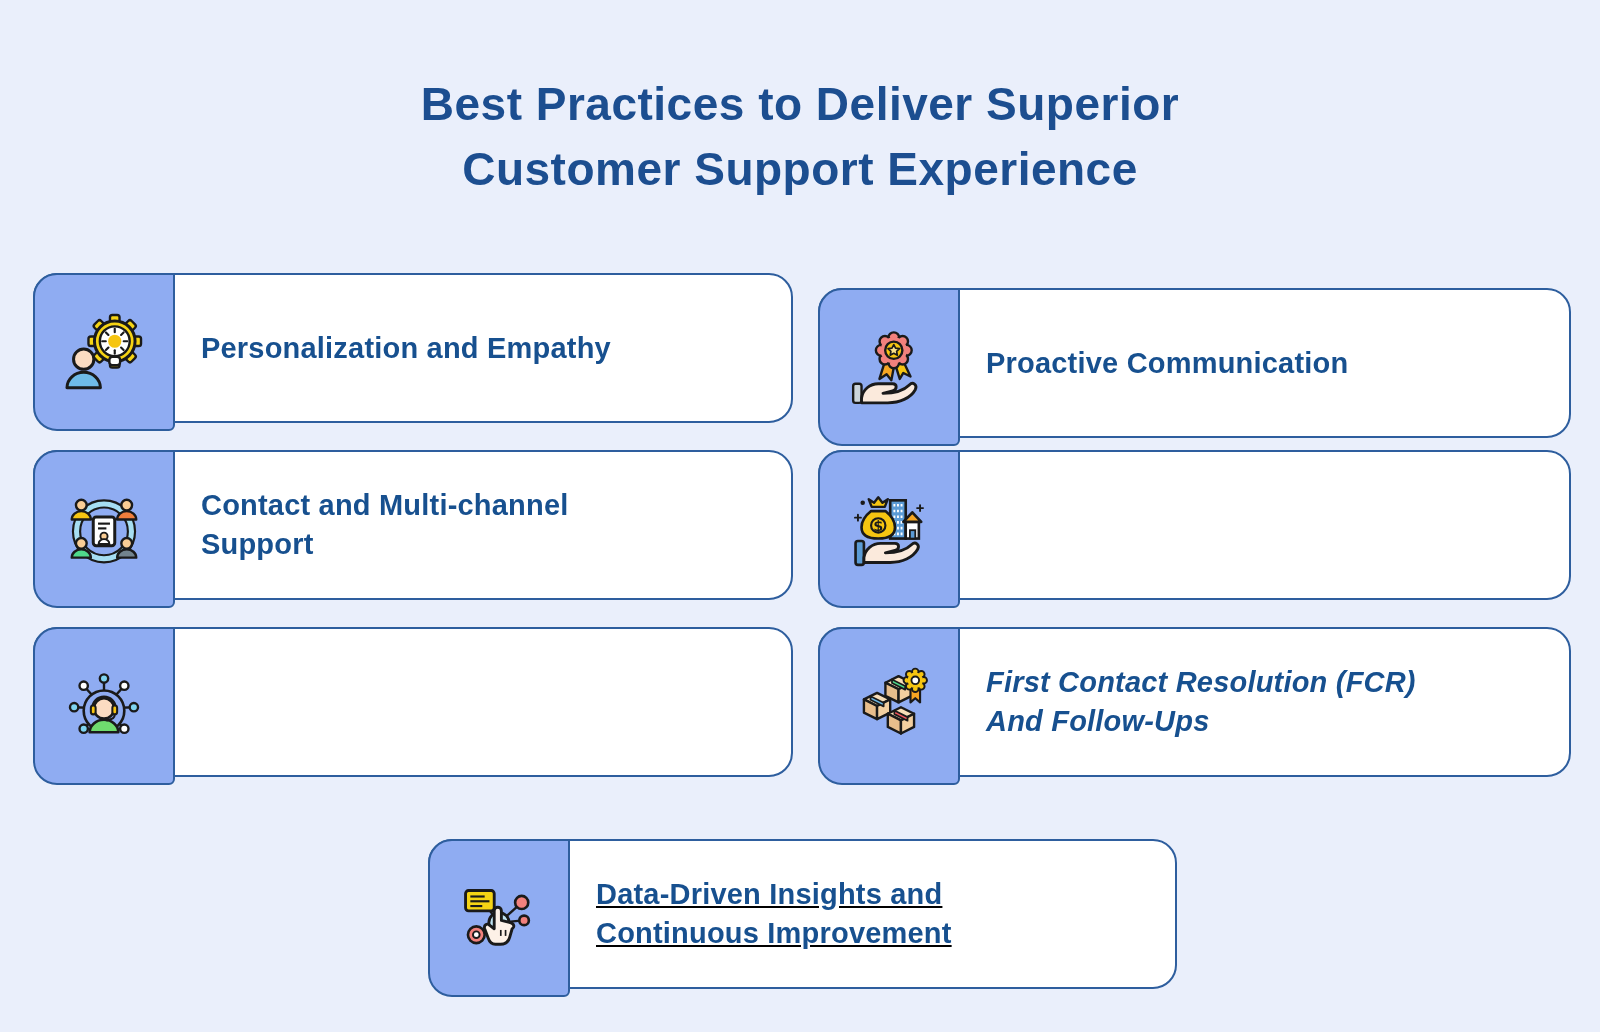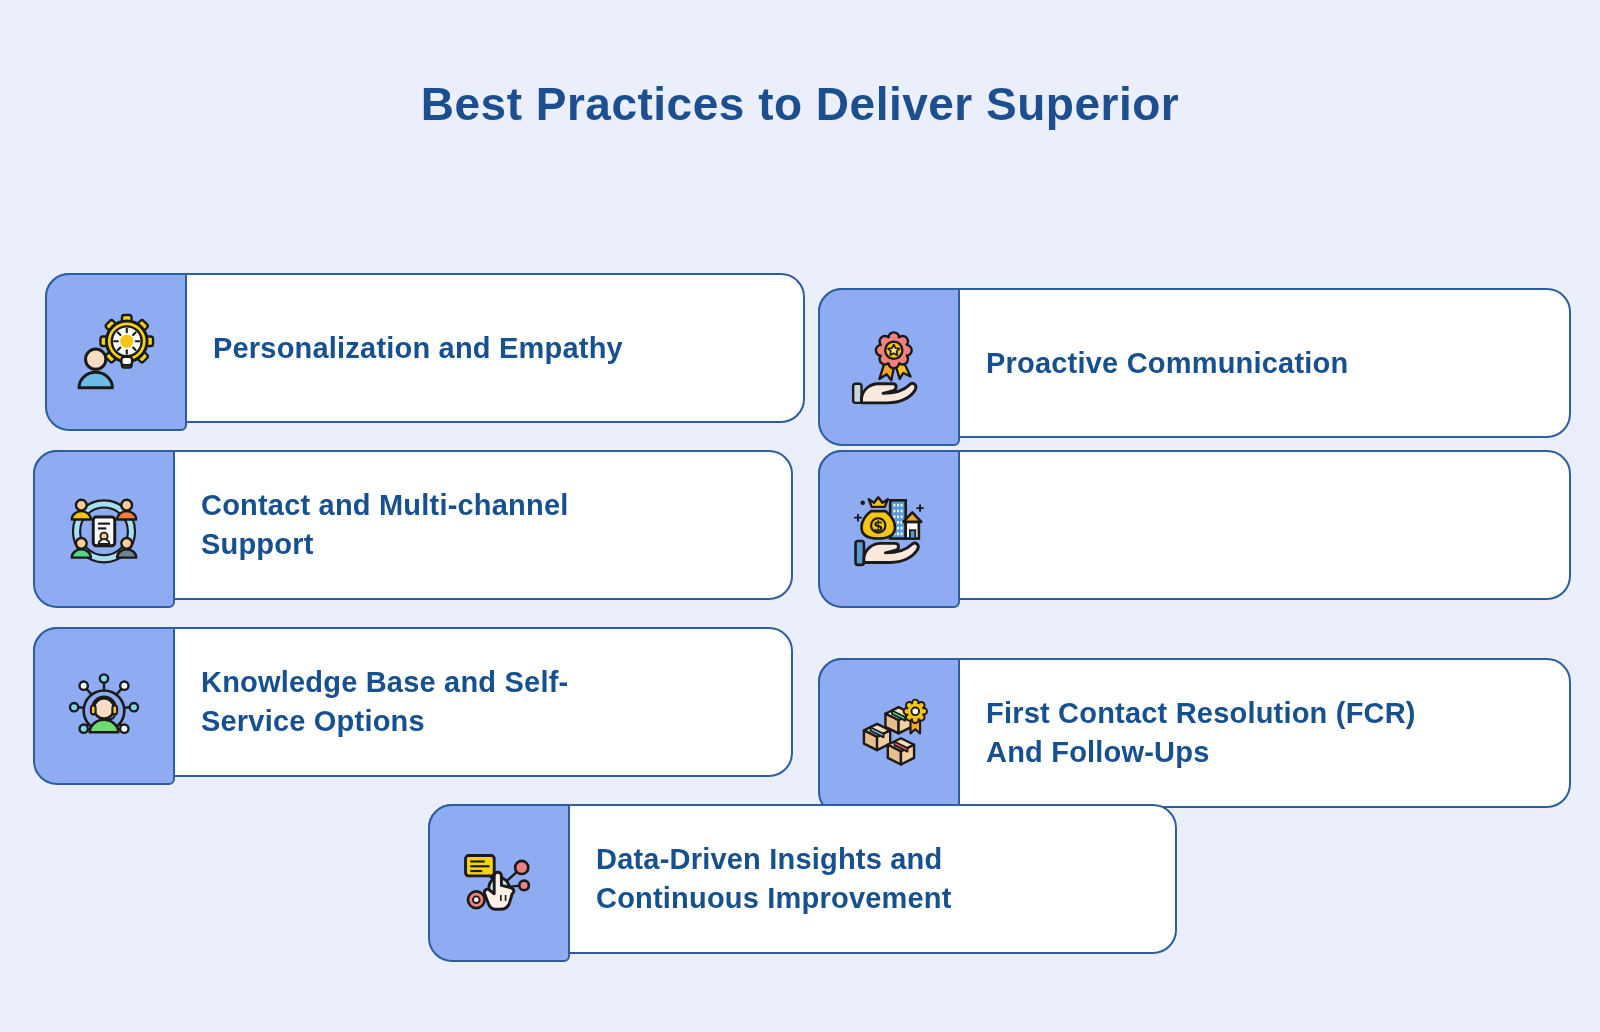--- a/index.html
+++ b/index.html
@@ -24,35 +24,36 @@
     border-radius:24px 0 6px 24px;box-sizing:border-box;
     display:flex;align-items:center;justify-content:center;
   }
   .panel svg{width:86px;height:86px;}
   .label{
     margin-left:166px;margin-right:20px;
     color:#17508F;font-size:29px;font-weight:600;line-height:1.34;
     letter-spacing:0.2px;
   }
   
-  #card-0{left:45px;top:273px;width:756px;}
+  #card-0{left:33px;top:273px;width:756px;}
   #card-1{left:818px;top:288px;width:749px;}
   #card-2{left:33px;top:450px;width:756px;}
   #card-3{left:818px;top:450px;width:749px;}
   #card-4{left:33px;top:627px;width:756px;}
-  #card-5{left:818px;top:658px;width:749px;}
-  #card-6{left:428px;top:804px;width:745px;}
+  #card-5{left:818px;top:627px;width:749px;font-style:italic;}
+  #card-6{left:428px;top:839px;width:745px;text-decoration:underline;}
 </style>
 </head>
 <body>
 
 <div>
 
   <div class="title">
     <div>Best Practices to Deliver Superior</div>
+    <div>Customer Support Experience</div>
   </div>
 
   <div class="card" id="card-0">
     <div class="panel">
       <svg viewBox="0 0 72 72">
         <g transform="translate(45,27)">
           <g fill="#F6D414" stroke="#1a1a1a" stroke-width="2">
             <rect x="-4" y="-22" width="8" height="8" rx="2"></rect>
             <rect x="-4" y="-22" width="8" height="8" rx="2" transform="rotate(45)"></rect>
             <rect x="-4" y="-22" width="8" height="8" rx="2" transform="rotate(90)"></rect>
@@ -195,24 +196,20 @@
         <circle cx="36" cy="40" r="17" fill="#8FACF2" stroke="#1a1a1a" stroke-width="2.2"></circle>
         <path d="M24 58 a12 10.5 0 0 1 24 0 Z" fill="#6FDB6E" stroke="#1a1a1a" stroke-width="2.2" stroke-linejoin="round"></path>
         <circle cx="36" cy="38" r="8.5" fill="#FBDCC2" stroke="#1a1a1a" stroke-width="2.2"></circle>
         <path d="M26.5 38 a9.5 9.5 0 0 1 19 0" fill="none" stroke="#1a1a1a" stroke-width="2.6"></path>
         <rect x="25" y="35.5" width="4" height="7.5" rx="2" fill="#F6C511" stroke="#1a1a1a" stroke-width="1.7"></rect>
         <rect x="43" y="35.5" width="4" height="7.5" rx="2" fill="#F6C511" stroke="#1a1a1a" stroke-width="1.7"></rect>
         <path d="M45 43 q0 4.5 -6 4.5" fill="none" stroke="#1a1a1a" stroke-width="1.7"></path>
         <circle cx="38.5" cy="47.5" r="1.4" fill="#1a1a1a"></circle>
       </svg>
     </div>
-    <div class="label">
-      <div>Knowledge Base and Self-</div>
-      <div>Service Options</div>
-    </div>
   </div>
 
   <div class="card" id="card-5">
     <div class="panel">
       <svg viewBox="0 0 72 72">
 
         <g stroke="#1a1a1a" stroke-width="2" stroke-linejoin="round">
           <path d="M44 11 L55 16.5 L44 22 L33 16.5 Z" fill="#F7DEB8"></path>
           <path d="M33 16.5 L44 22 L44 33 L33 27.5 Z" fill="#E8BE8C"></path>
           <path d="M55 16.5 L44 22 L44 33 L55 27.5 Z" fill="#F2CFA0"></path>

